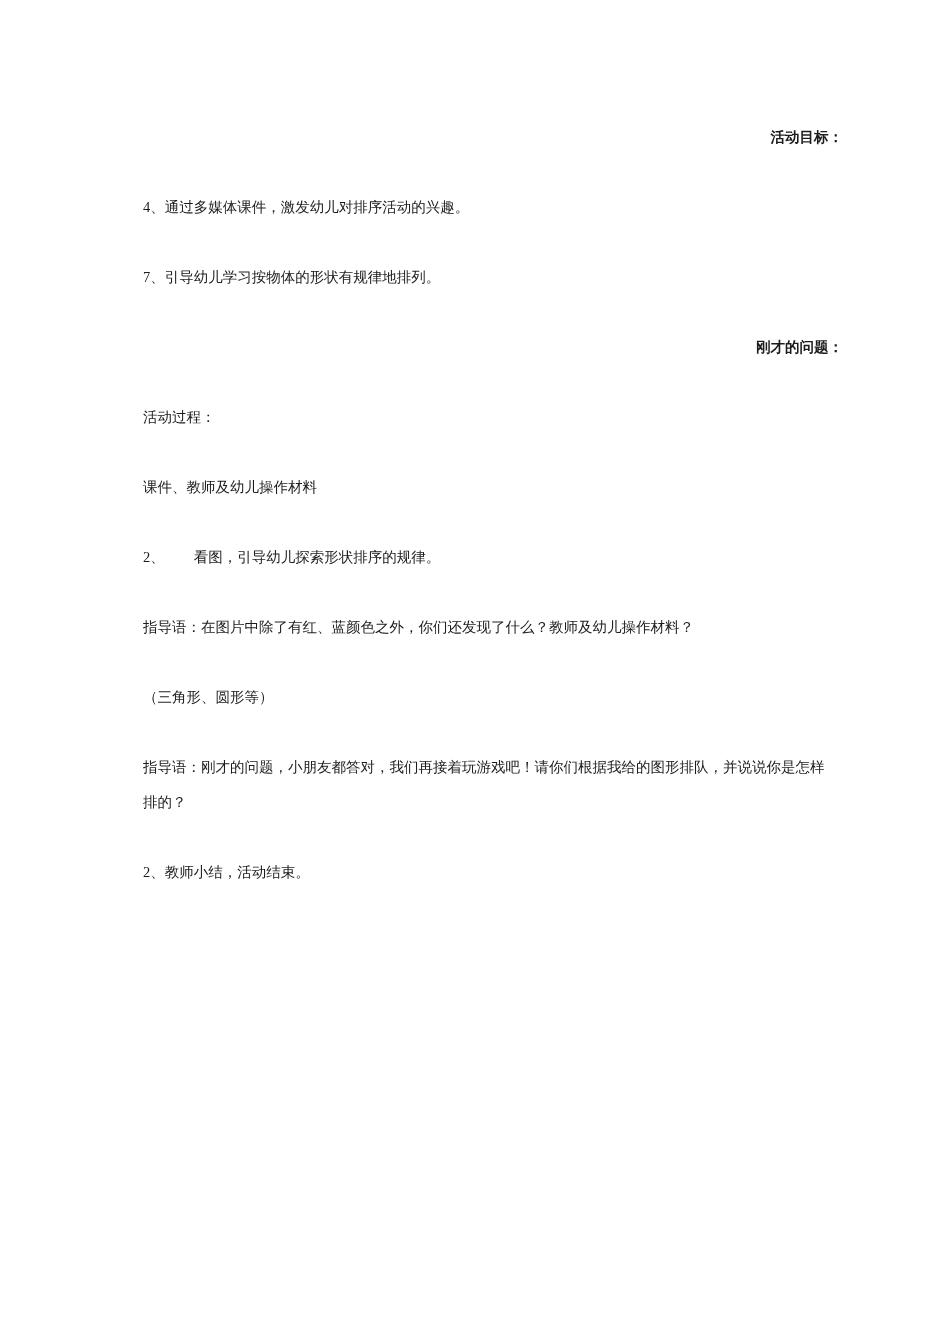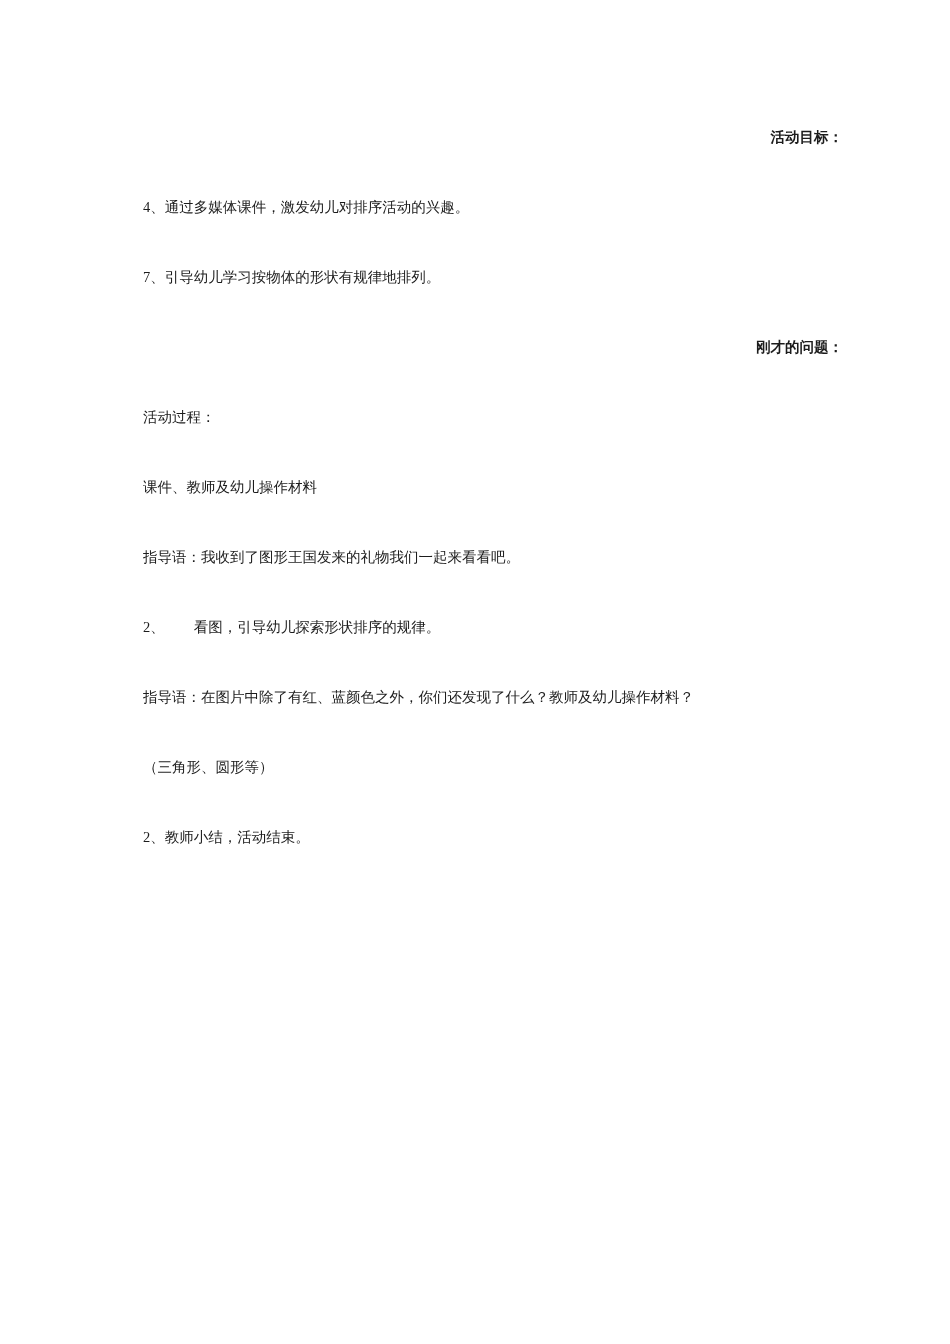--- a/index.html
+++ b/index.html
@@ -54,26 +54,27 @@
 
     <p class="para">7、引导幼儿学习按物体的形状有规律地排列。</p>
 
     <p class="para bold">刚才的问题：</p>
 
     <p class="para">活动过程：</p>
 
     <p class="para">课件、教师及幼儿操作材料</p>
 
 
-    <p class="para">指导语：我收到了图形王国发来的礼物我们一起来看看吧。</p>
 
     <p class="para">2、　　看图，引导幼儿探索形状排序的规律。</p>
 
     <p class="para">指导语：在图片中除了有红、蓝颜色之外，你们还发现了什么？教师及幼儿操作材料？</p>
 
     <p class="para">（三角形、圆形等）</p>
 
 
+    <p class="para">指导语：刚才的问题，小朋友都答对，我们再接着玩游戏吧！请你们根据我给的图形排队，并说说你是怎样
+排的？</p>
 
     <p class="para">2、教师小结，活动结束。</p>
 
   </div>
 </div>
 
 </body></html>

